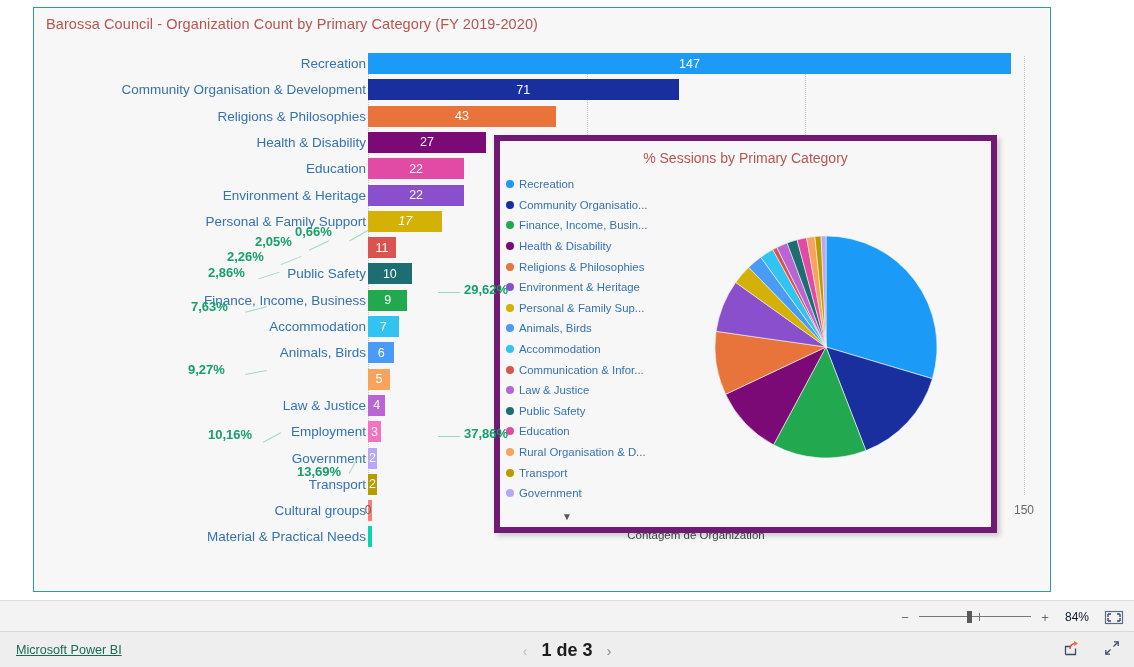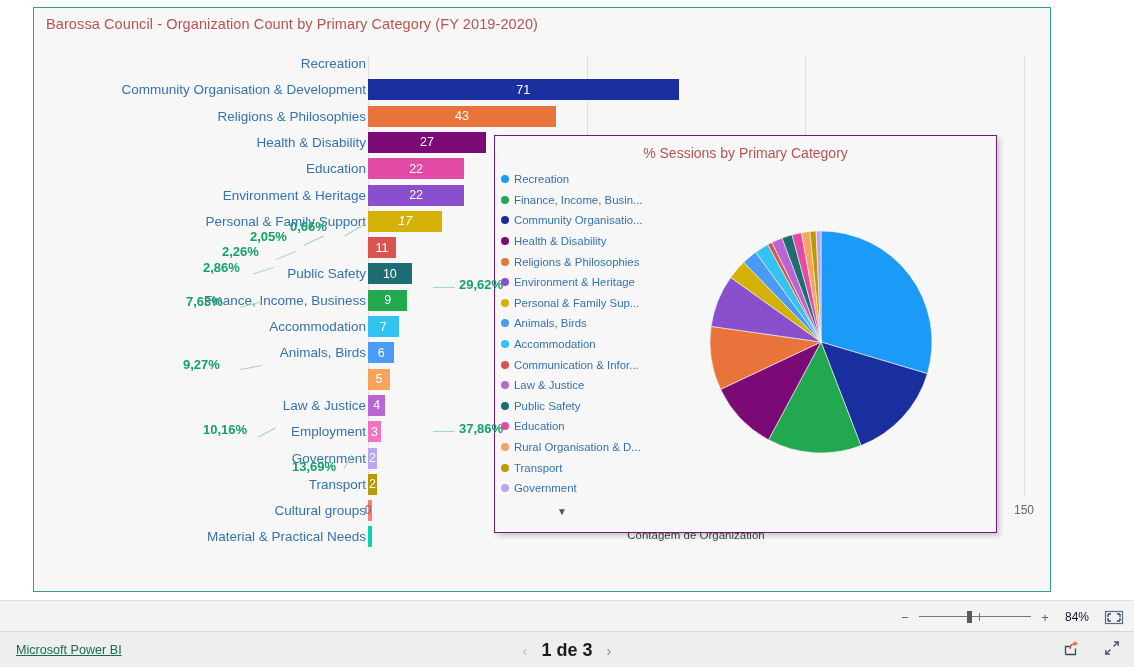--- a/index.html
+++ b/index.html
@@ -109,21 +109,21 @@
     font-size: 11.5px;
     color: #444;
   }
 
   
   #pie-panel {
     position: absolute;
     left: 460px; top: 127px;
     width: 503px; height: 398px;
     background: #f7f7f7;
-    border: 1px solid #701a75;
+    border: 6px solid #701a75;
     box-shadow: 3px 3px 5px rgba(0,0,0,.18);
   }
   #pie-title {
     position: absolute;
     left: 0; right: 0; top: 9px;
     text-align: center;
     font-size: 14px;
     color: #b85450;
   }
 
@@ -264,20 +264,25 @@
     <div id="plot-area">
       <div id="gridlines">
           <div class="gridline" style="left: 334px;"></div>
           <div class="gridline" style="left: 552.667px;"></div>
           <div class="gridline" style="left: 771.333px;"></div>
           <div class="gridline" style="left: 990px;"></div>
         </div>
       <div id="bars-layer">
           <div class="bar-row" style="top: 3px;">
             <div class="bar-label">Recreation</div>
+            <div class="bar-track" style="width: 642.88px;">
+              <div class="bar-rect" style="background: rgb(27, 154, 247);">
+                <span class="bar-value">147</span>
+              </div>
+            </div>
           </div>
           <div class="bar-row" style="top: 29.3px;">
             <div class="bar-label">Community Organisation &amp; Development</div>
             <div class="bar-track" style="width: 310.507px;">
               <div class="bar-rect" style="background: rgb(26, 47, 158);">
                 <span class="bar-value">71</span>
               </div>
             </div>
           </div>
           <div class="bar-row" style="top: 55.6px;">
@@ -423,26 +428,26 @@
 
     <div id="pie-panel">
       <div id="pie-title">% Sessions by Primary Category</div>
 
       <div id="pie-legend">
           <div class="legend-item">
             <span class="legend-dot" style="background: rgb(27, 154, 247);"></span>
             <span>Recreation</span>
           </div>
           <div class="legend-item">
+            <span class="legend-dot" style="background: rgb(26, 47, 158);"></span>
+            <span>Community Organisatio...</span>
+          </div>
+          <div class="legend-item">
             <span class="legend-dot" style="background: rgb(34, 168, 79);"></span>
             <span>Finance, Income, Busin...</span>
-          </div>
-          <div class="legend-item">
-            <span class="legend-dot" style="background: rgb(26, 47, 158);"></span>
-            <span>Community Organisatio...</span>
           </div>
           <div class="legend-item">
             <span class="legend-dot" style="background: rgb(123, 10, 119);"></span>
             <span>Health &amp; Disability</span>
           </div>
           <div class="legend-item">
             <span class="legend-dot" style="background: rgb(232, 116, 59);"></span>
             <span>Religions &amp; Philosophies</span>
           </div>
           <div class="legend-item">

